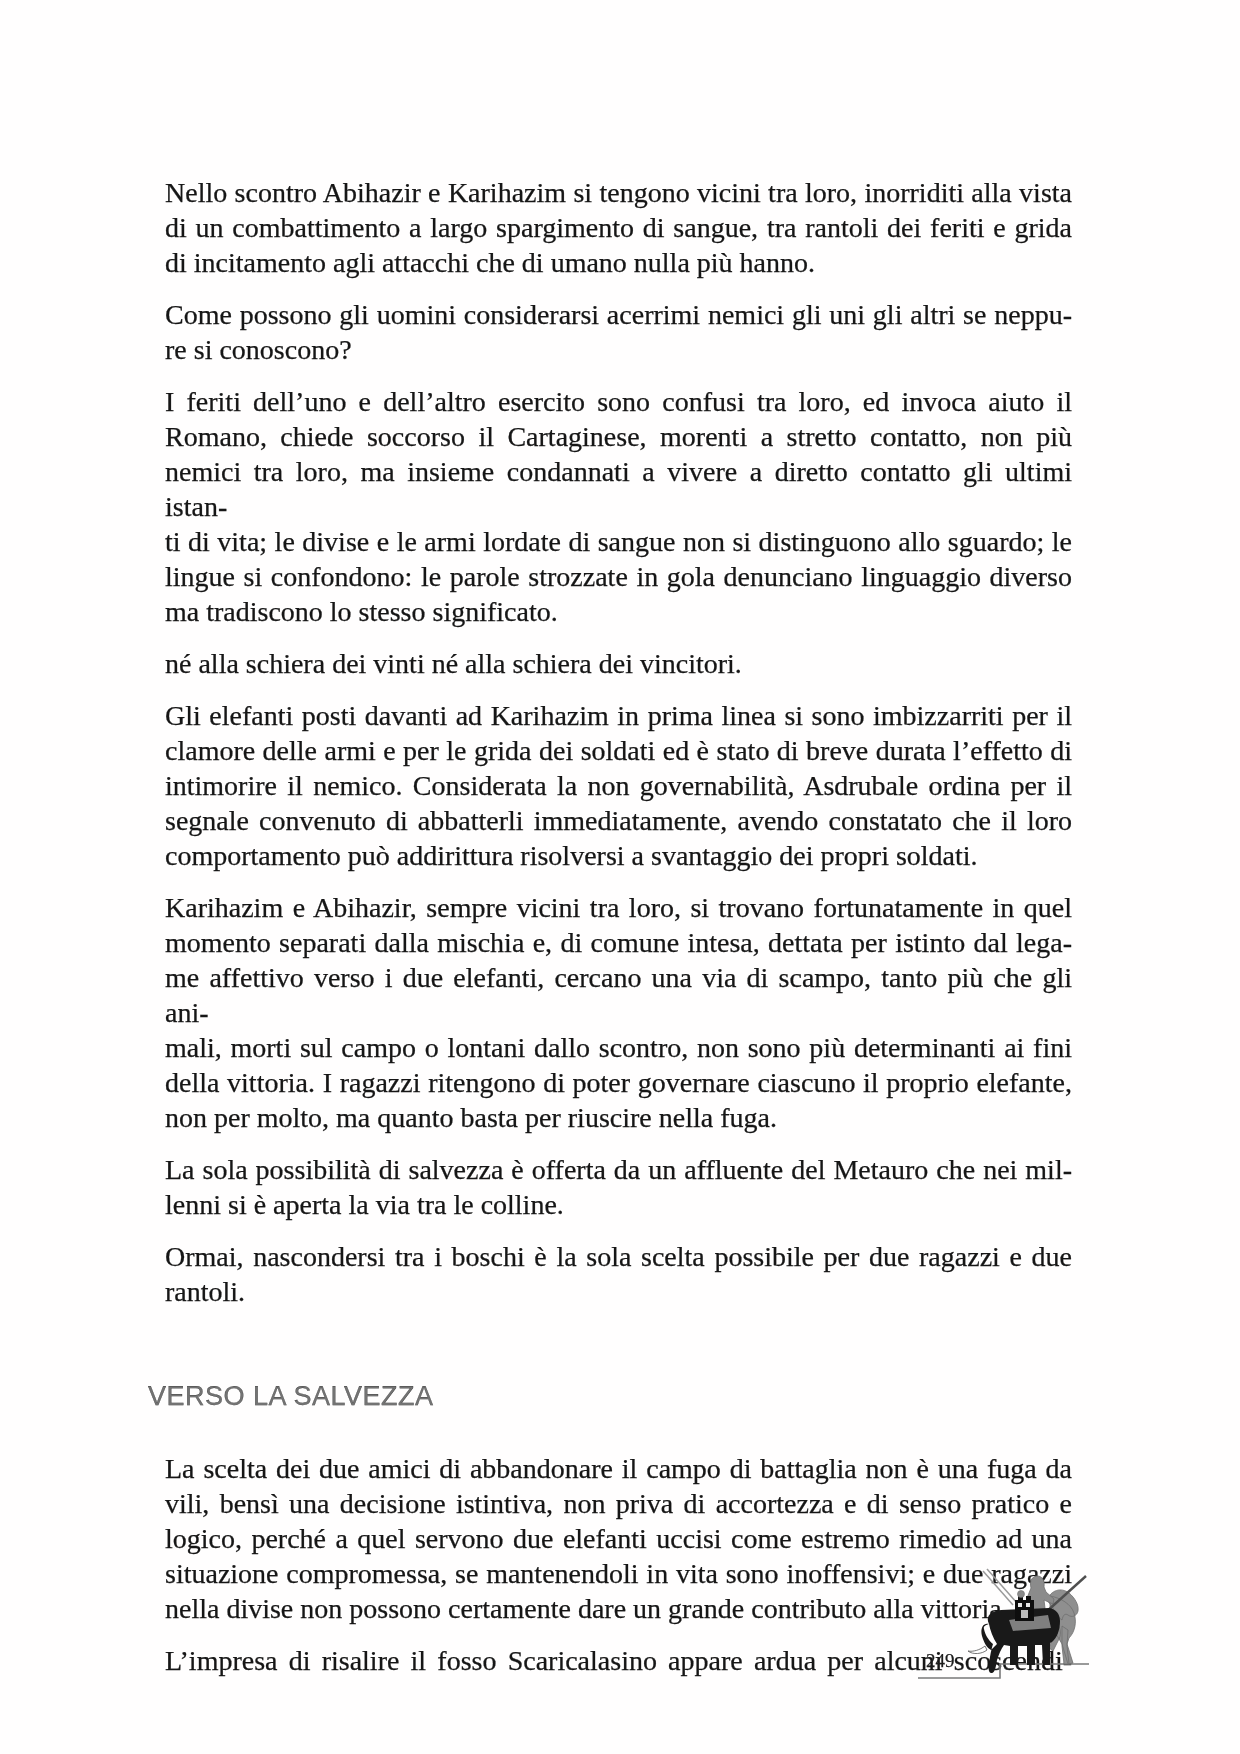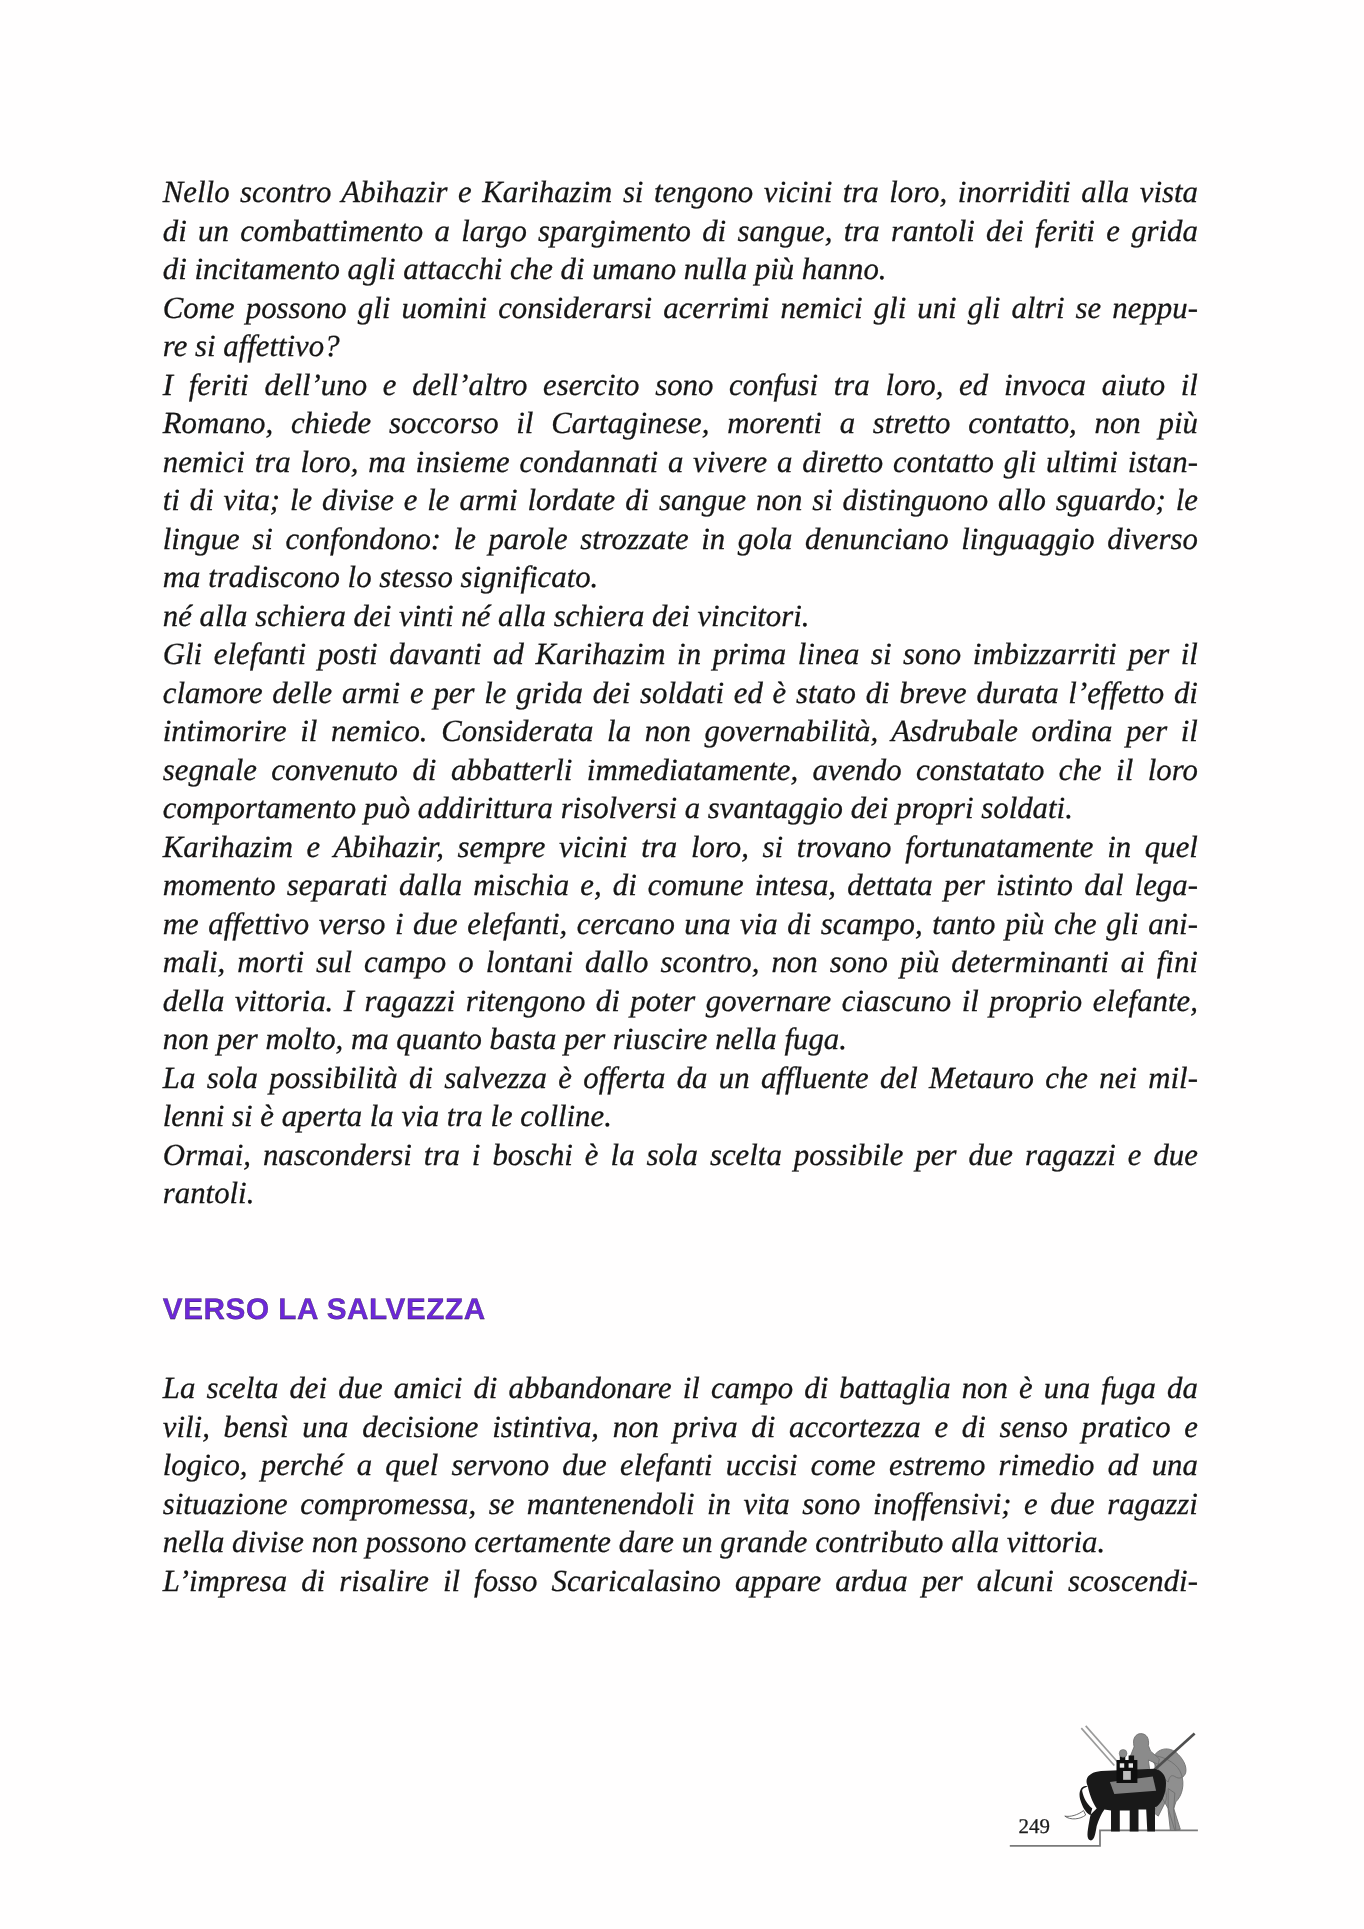--- a/index.html
+++ b/index.html
@@ -12,42 +12,42 @@
     overflow: hidden;
     font-family: "Liberation Serif", "DejaVu Serif", serif;
     color: #161616;
   }
   .text-column {
     position: absolute;
     left: 148px;
     top: 158px;
     width: 941px;
   }
-  .para { margin: 0; padding: 0; font-style: italic; }
+  .para { margin: 17px; padding: 0; }
   .line {
     font-size: 28px;
     line-height: 35px;
     color: #161616;
     text-align: justify;
     text-align-last: justify;
     -moz-text-align-last: justify;
     -webkit-text-stroke: 0.25px #161616;
     white-space: normal;
   }
   .line.last {
     text-align-last: left;
     -moz-text-align-last: left;
   }
   h2.section-heading {
     font-family: "Liberation Sans", "DejaVu Sans", sans-serif;
-    font-weight: 700;
+    font-weight: 400;
     font-size: 27px;
     line-height: 35px;
     letter-spacing: 0.5px;
-    color: #6d28d9;
+    color: #737373;
     -webkit-text-stroke: 0.25px #1a1a1a;
     margin: 70px 0 37px 0;
   }
   .page-number {
     position: absolute;
     left: 926px;
     top: 1647px;
     font-size: 19px;
     line-height: 27px;
     color: #1d1d1d;
@@ -75,21 +75,21 @@
 
   <main class="text-column">
     <div class="sec">
         <div class="para">
           <div class="line">Nello scontro Abihazir e Karihazim si tengono vicini tra loro, inorriditi alla vista</div>
           <div class="line">di un combattimento a largo spargimento di sangue, tra rantoli dei feriti e grida</div>
           <div class="line last">di incitamento agli attacchi che di umano nulla più hanno.</div>
         </div>
         <div class="para">
           <div class="line">Come possono gli uomini considerarsi acerrimi nemici gli uni gli altri se neppu-</div>
-          <div class="line last">re si affettivo?</div>
+          <div class="line last">re si conoscono?</div>
         </div>
         <div class="para">
           <div class="line">I feriti dell’uno e dell’altro esercito sono confusi tra loro, ed invoca aiuto il</div>
           <div class="line">Romano, chiede soccorso il Cartaginese, morenti a stretto contatto, non più</div>
           <div class="line">nemici tra loro, ma insieme condannati a vivere a diretto contatto gli ultimi istan-</div>
           <div class="line">ti di vita; le divise e le armi lordate di sangue non si distinguono allo sguardo; le</div>
           <div class="line">lingue si confondono: le parole strozzate in gola denunciano linguaggio diverso</div>
           <div class="line last">ma tradiscono lo stesso significato.</div>
         </div>
         <div class="para">

